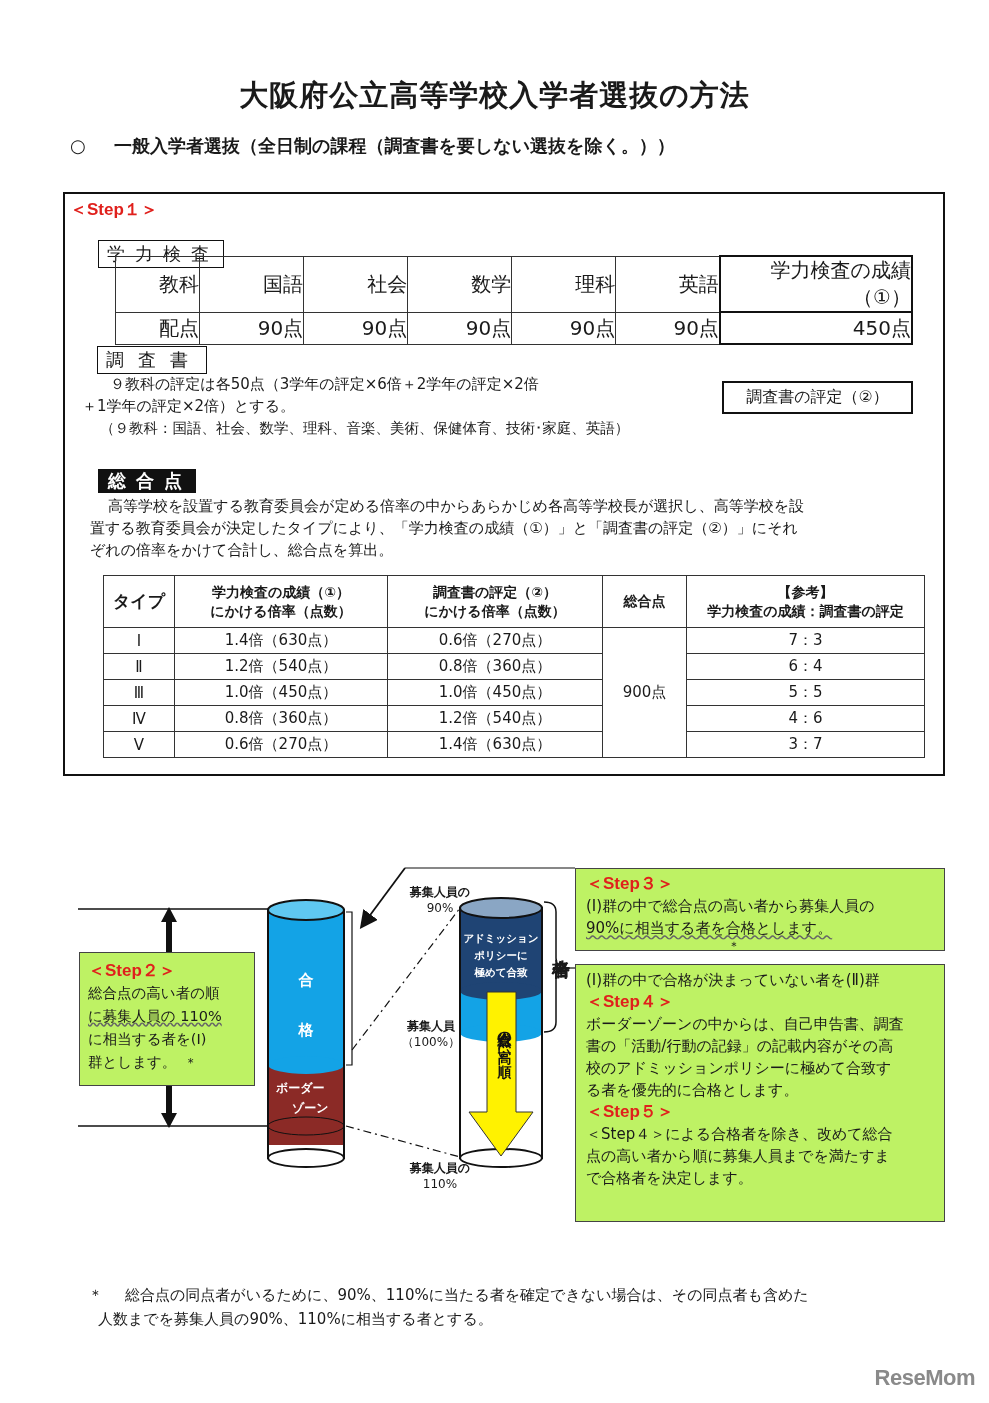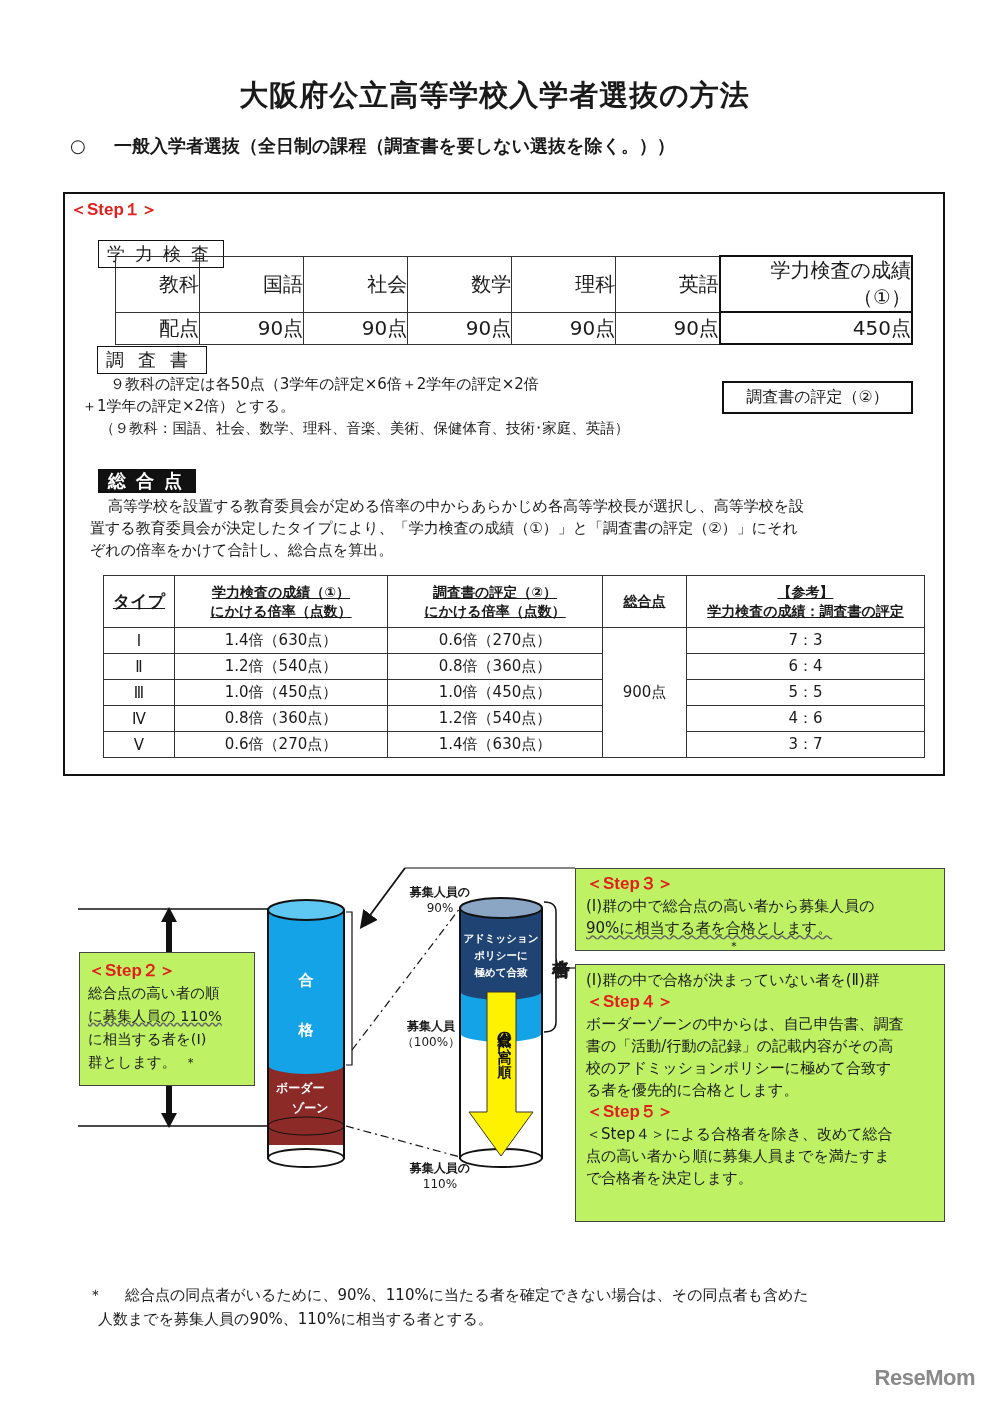--- a/index.html
+++ b/index.html
@@ -10,21 +10,21 @@
   .subtitle { left: 70px; top: 134px; font-size: 18px; font-weight: bold; }
   .subtitle .bullet { margin-right: 22px; }
   .step1-box { left: 63px; top: 192px; width: 882px; height: 584px; border: 2px solid #111; }
   .step-label { font-size: 17px; font-family: "Liberation Sans", sans-serif; font-weight: bold; color: #e0201c; }
   .boxlabel { border: 1.5px solid #111; font-size: 18px; letter-spacing: 10px; padding: 0 4px 0 8px; line-height: 26px; background: #fff; }
   table { border-collapse: collapse; }
   .t1 td { border: 1px solid #333; height: 32px; text-align: right; font-size: 20px; }
   .t1 td.thick { border: 2.5px solid #111; }
   .t2 td { border: 1px solid #333; height: 31px; text-align: center; font-size: 16px; }
   .t3 td, .t3 th { border: 1px solid #333; text-align: center; font-size: 15px; }
-  .t3 th { font-weight: bold; font-size: 14px; line-height: 19px; height: 52px; text-decoration: underline; }
+  .t3 th { font-weight: bold; font-size: 14px; line-height: 19px; height: 52px; }
   .t3 td { height: 26px; }
   .para { font-size: 15px; line-height: 22px; }
   .blackbar { background: #111; color: #fff; font-weight: bold; font-size: 18px; letter-spacing: 10px; padding: 0 4px 0 10px; line-height: 24px; }
   .note-box { border: 1.5px solid #444; background: #bef264; font-size: 15px; line-height: 22px; padding: 4px 10px; }
   .wavy { text-decoration: underline; text-decoration-style: wavy; text-decoration-color: #666; }
   .lbl-small { font-size: 12px; font-weight: bold; text-align: center; line-height: 16px; }
   .footnote { left: 88px; top: 1283px; width: 860px; font-size: 15px; line-height: 24px; }
   .logo { right: 14px; top: 1365px; font-size: 22px; font-weight: bold; color: #8a8a8a; font-family: "Liberation Sans", sans-serif; letter-spacing: -0.5px; }
 </style>
 </head>

